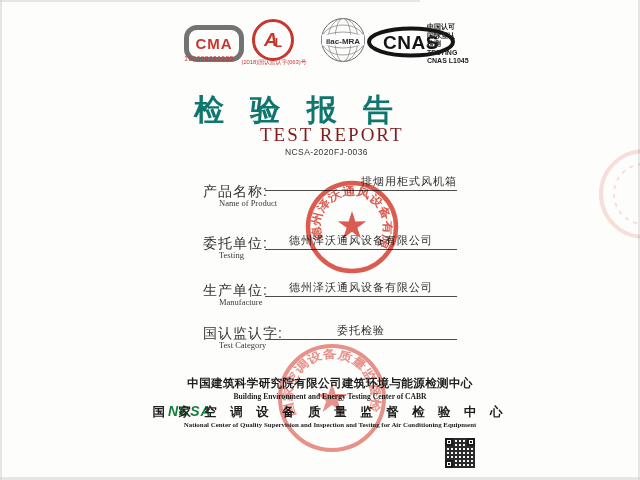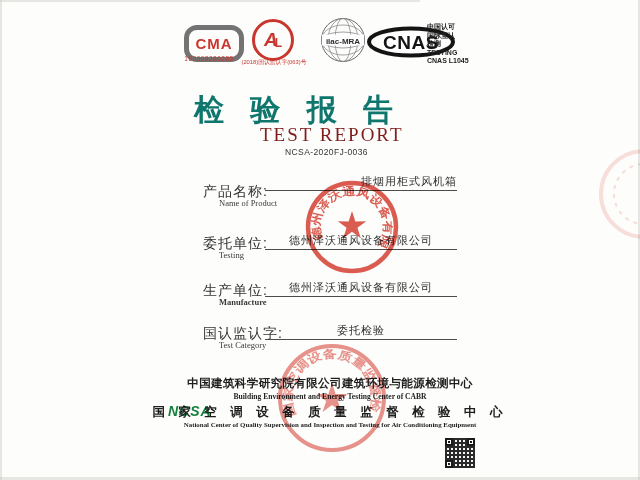--- a/index.html
+++ b/index.html
@@ -103,21 +103,21 @@
 
 <div class="abs f-label-cn" style="top:183px;">产品名称:</div>
 <div class="abs f-label-en" style="top:198px;">Name of Product</div>
 <div class="abs f-value" style="top:174px;text-align:right;">排烟用柜式风机箱</div>
 
 <div class="abs f-label-cn" style="top:235px;">委托单位:</div>
 <div class="abs f-label-en" style="top:250px;">Testing</div>
 <div class="abs f-value" style="top:233px;">德州泽沃通风设备有限公司</div>
 
 <div class="abs f-label-cn" style="top:282px;">生产单位:</div>
-<div class="abs f-label-en" style="top:297px;font-weight:bold;">Manufacture</div>
+<div class="abs f-label-en" style="top:297px;">Manufacture</div>
 <div class="abs f-value" style="top:280px;">德州泽沃通风设备有限公司</div>
 
 <div class="abs f-label-cn" style="top:325px;">国认监认字:</div>
 <div class="abs f-label-en" style="top:340px;">Test Category</div>
 <div class="abs f-value" style="top:323px;">委托检验</div>
 
 <div class="abs foot org-cn">中国建筑科学研究院有限公司建筑环境与能源检测中心</div>
 <div class="abs foot org-en">Building Environment and Energy Testing Center of CABR</div>
 <div class="abs ncsa-logo">NCSA</div>
 <div class="abs foot center-cn">国 家 空 调 设 备 质 量 监 督 检 验 中 心</div>

